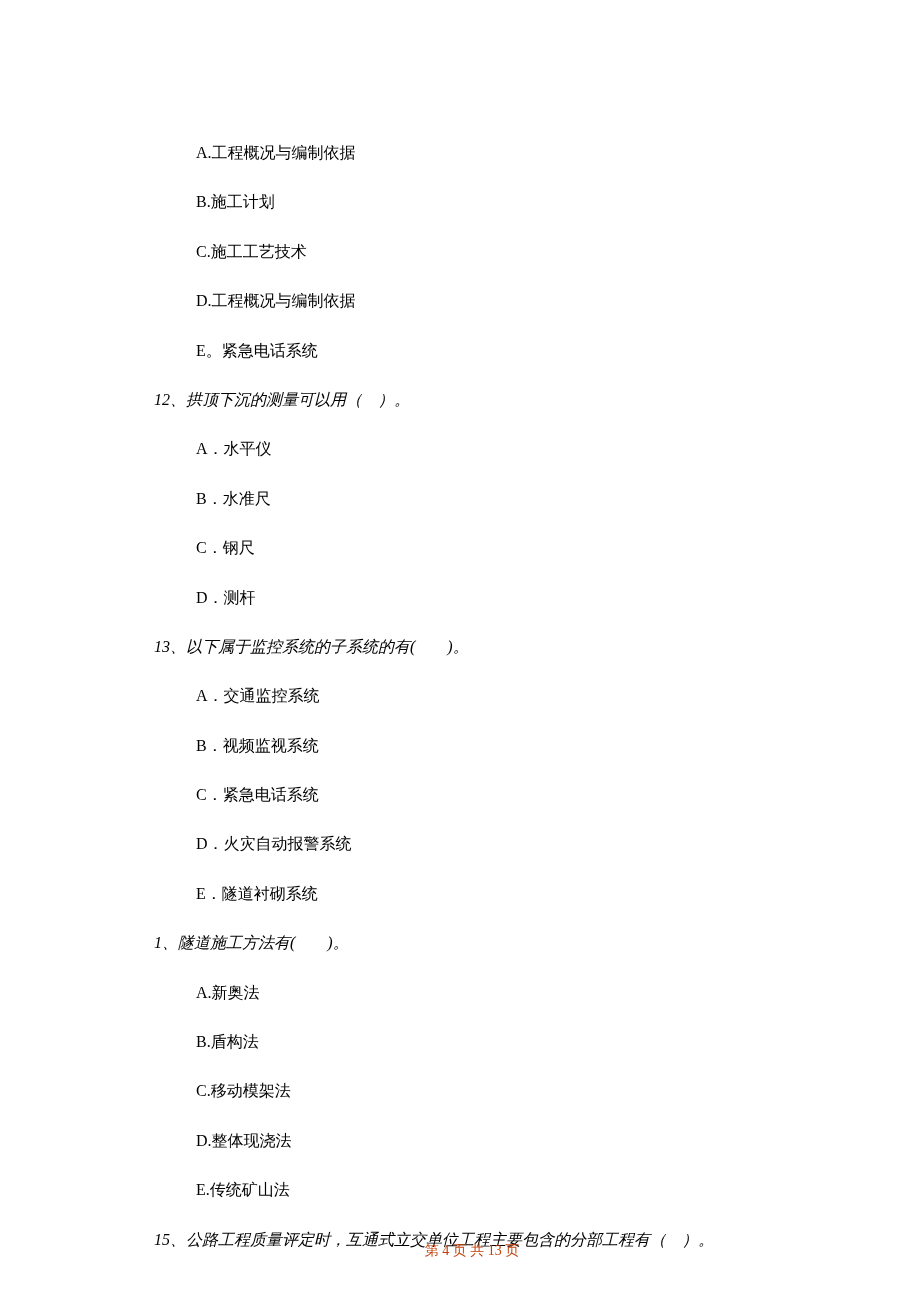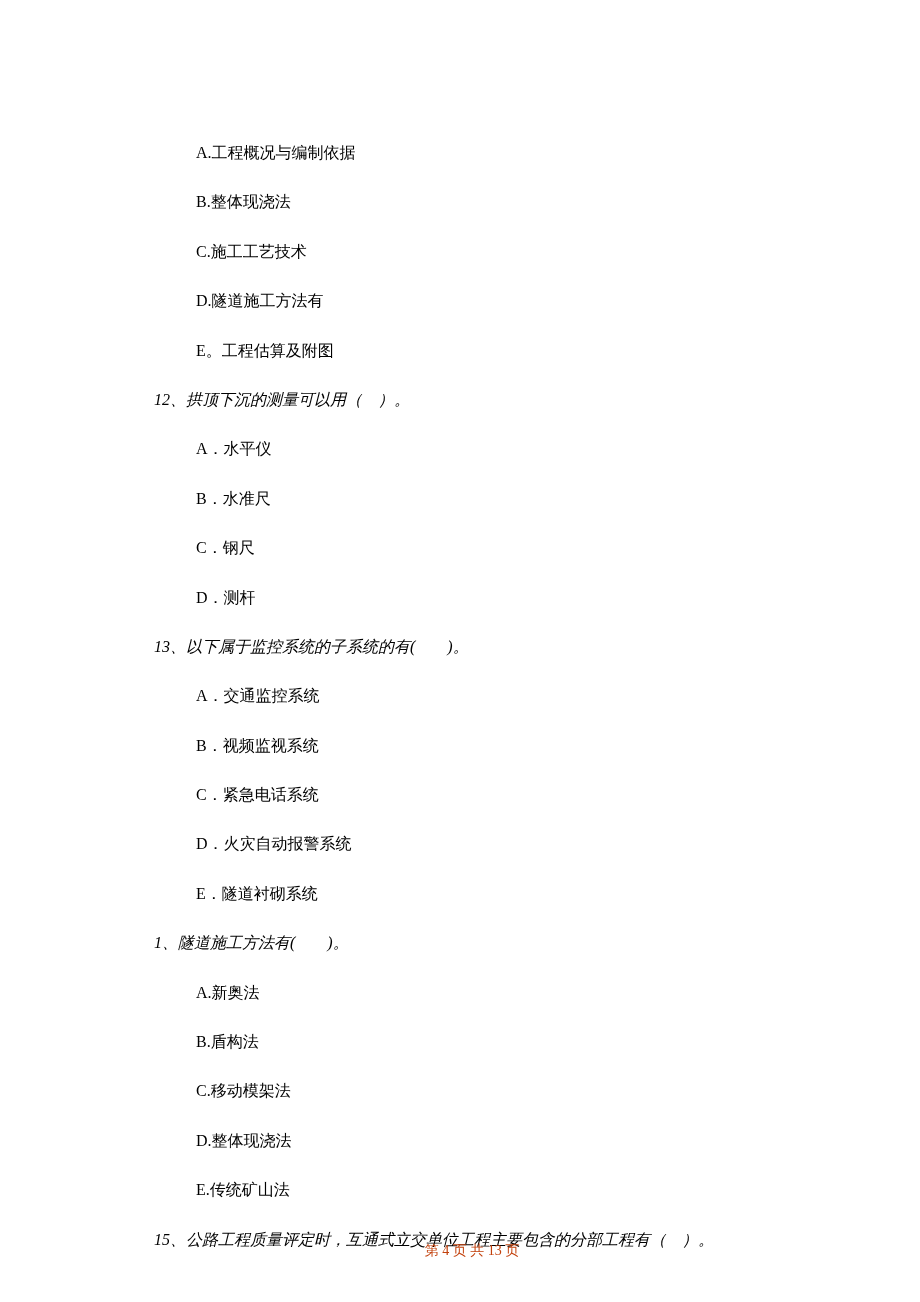--- a/index.html
+++ b/index.html
@@ -37,24 +37,24 @@
       text-align: center;
       font-size: 14px;
       color: #c2410c;
     }
   </style>
 </head>
 <body>
 
 <div class="page-content">
   <div class="option">A.工程概况与编制依据</div>
-  <div class="option">B.整体现浇法</div>
+  <div class="option">B.施工计划</div>
   <div class="option">C.施工工艺技术</div>
-  <div class="option">D.隧道施工方法有</div>
-  <div class="option">E。工程估算及附图</div>
+  <div class="option">D.工程概况与编制依据</div>
+  <div class="option">E。紧急电话系统</div>
 
   <div class="question">12、拱顶下沉的测量可以用（　）。</div>
   <div class="option">A．水平仪</div>
   <div class="option">B．水准尺</div>
   <div class="option">C．钢尺</div>
   <div class="option">D．测杆</div>
 
   <div class="question">13、以下属于监控系统的子系统的有(　　)。</div>
   <div class="option">A．交通监控系统</div>
   <div class="option">B．视频监视系统</div>

